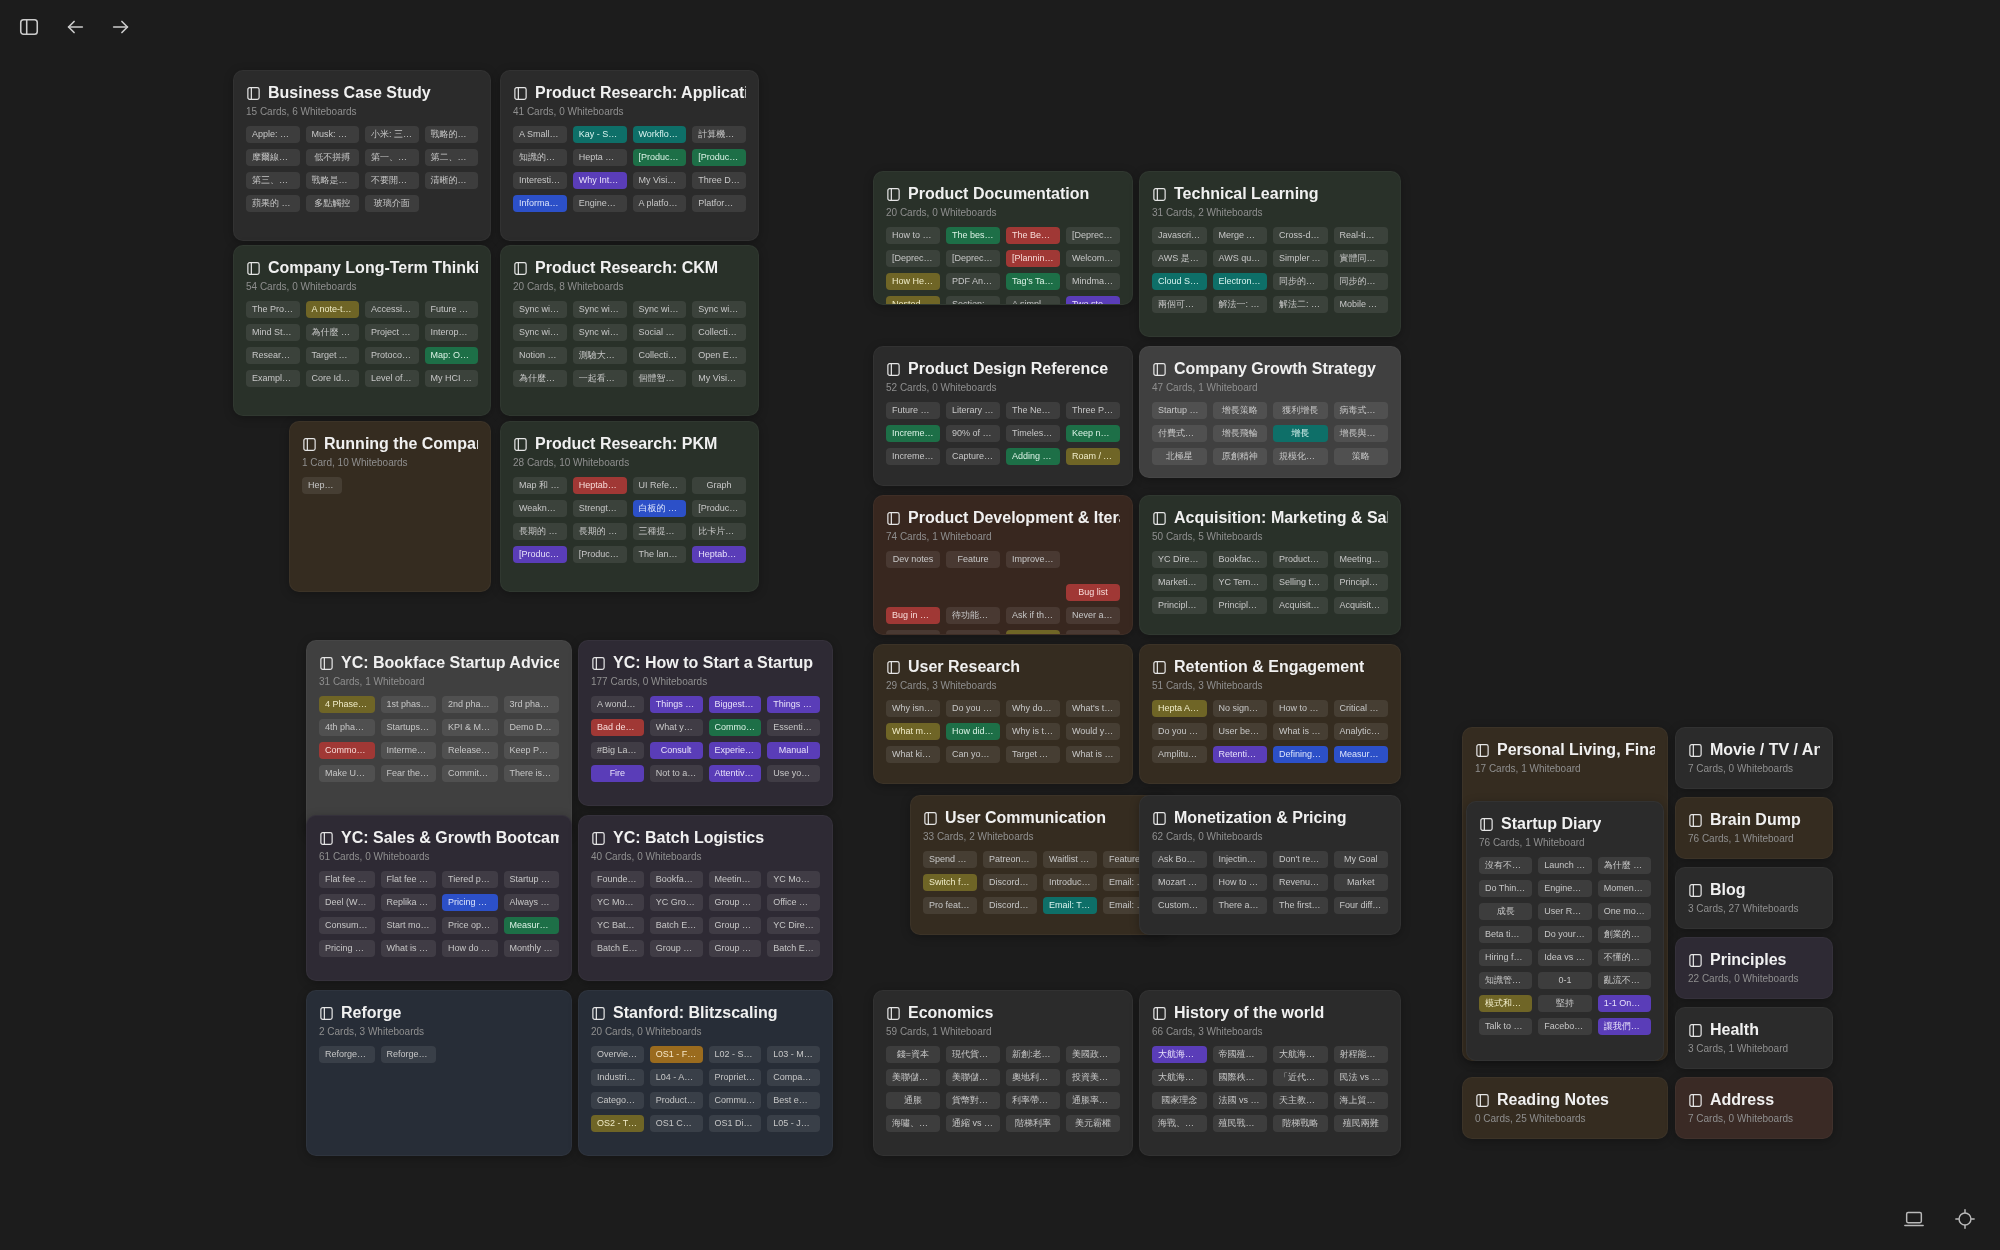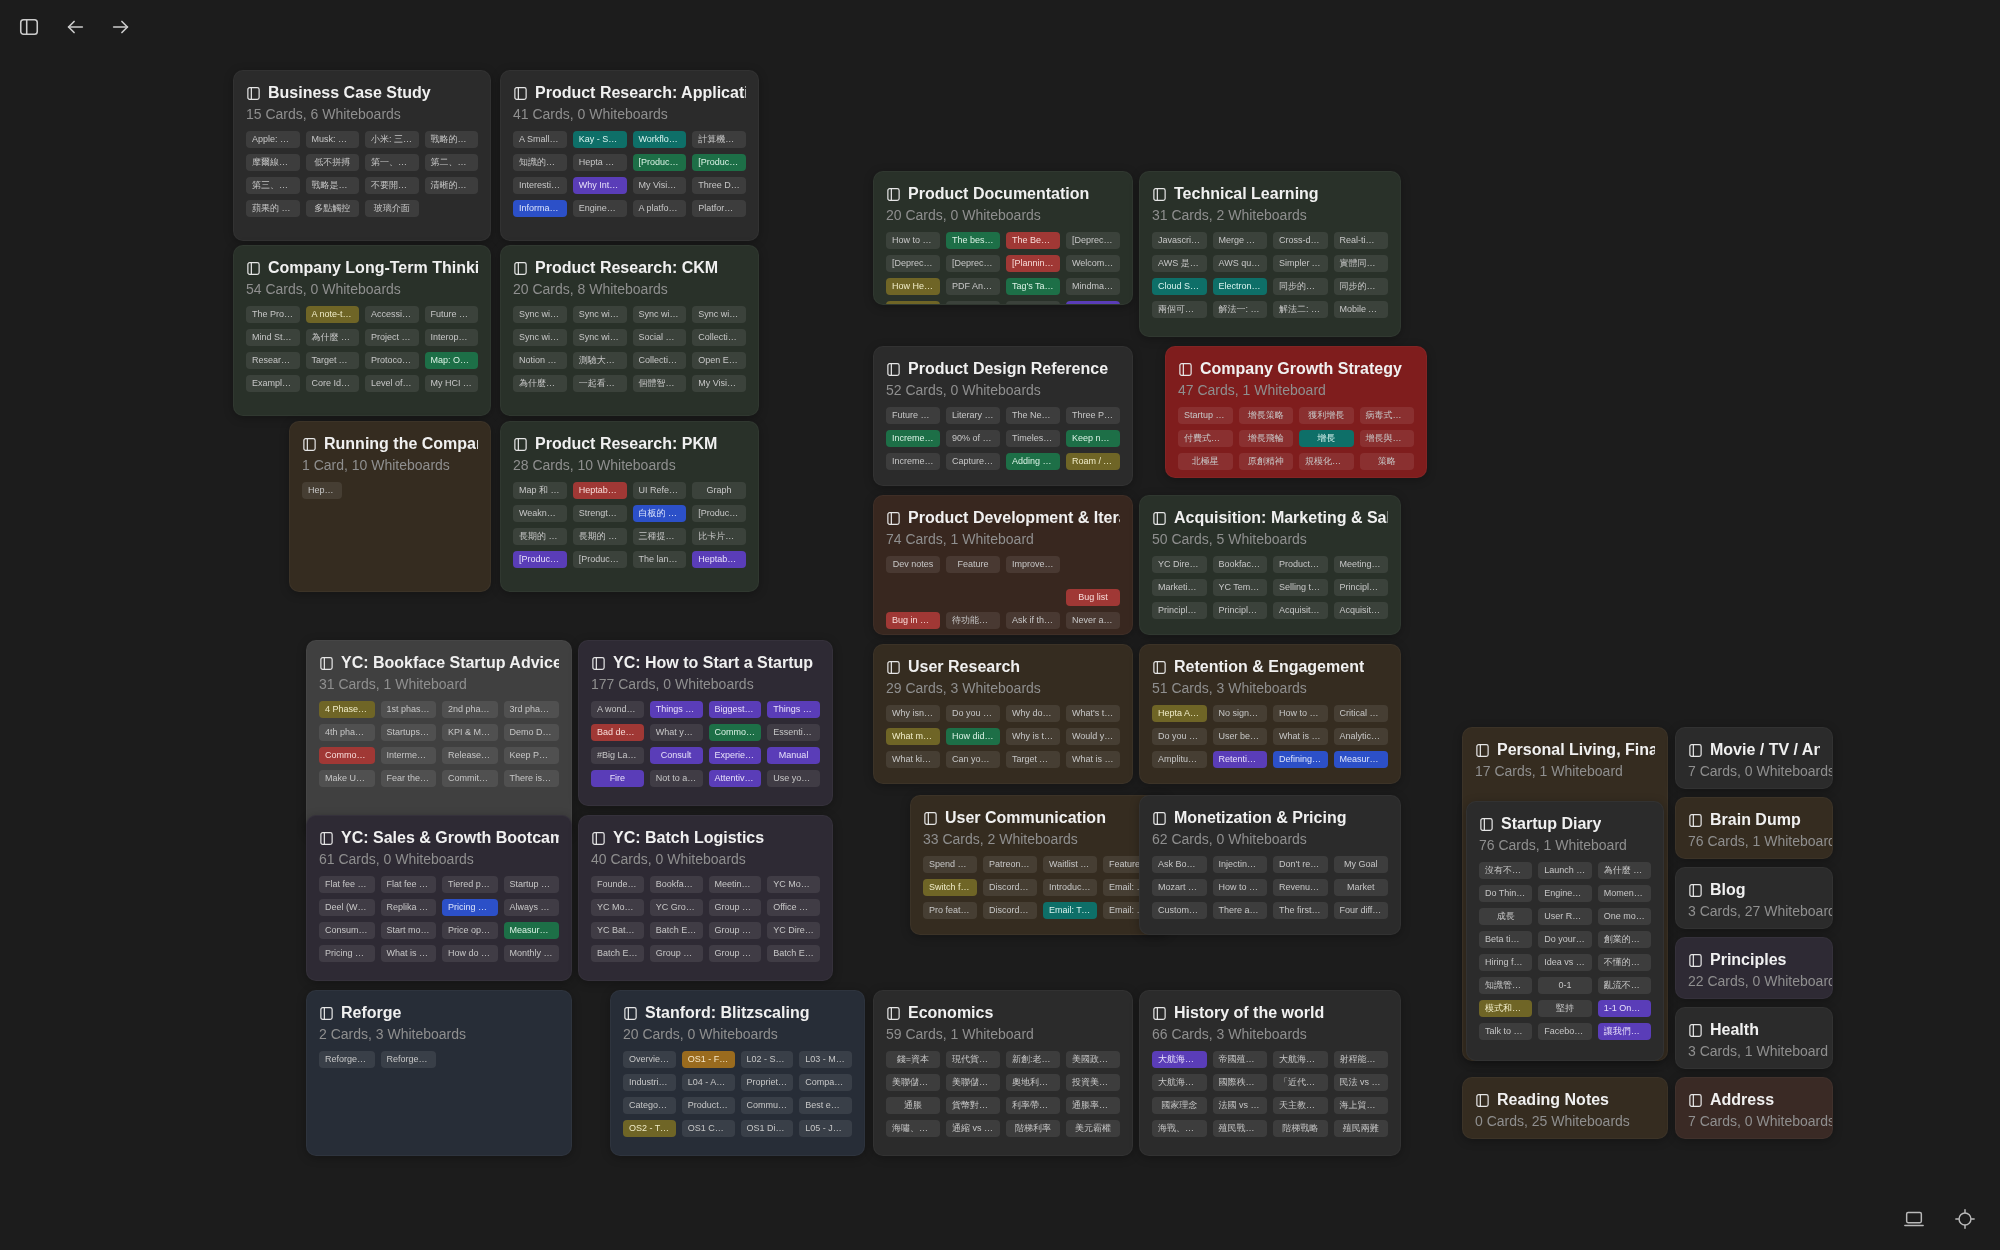--- a/index.html
+++ b/index.html
@@ -6,21 +6,21 @@
   body{width:2000px;height:1250px;overflow:hidden;font-family:"Liberation Sans",sans-serif;}
   .canvas{position:relative;width:2000px;height:1250px;background:#1c1c1c;}
   .toolbar{position:absolute;top:12px;left:14px;display:flex;align-items:center;gap:16px;z-index:60;}
   .tool-btn{background:transparent;border:none;padding:4px;color:#cbcbcb;cursor:pointer;display:flex;align-items:center;}
   .footer-tools{position:absolute;right:20px;bottom:16px;display:flex;gap:20px;align-items:center;z-index:60;}
   .group{position:absolute;border-radius:10px;padding:12px;box-sizing:border-box;
          border:1px solid rgba(255,255,255,0.035);box-shadow:0 2px 10px rgba(0,0,0,0.28);overflow:hidden;}
   .group-header{display:flex;align-items:center;gap:7px;min-height:20px;}
   .group-icon{display:flex;color:#e6e6e6;flex:0 0 auto;}
   .group-title{color:#f0f0f0;font-size:16px;font-weight:700;white-space:nowrap;overflow:hidden;}
-  .group-subtitle{color:#8f8f8f;font-size:14px;margin:3px 0 9px 0;white-space:nowrap;}
+  .group-subtitle{color:#8f8f8f;font-size:10px;margin:3px 0 9px 0;white-space:nowrap;}
   .chips{display:grid;gap:6px;}
   .chip{height:17px;line-height:17px;border-radius:4px;background:rgba(255,255,255,0.085);color:#c7c7c7;
         font-size:9px;padding:0 6px;text-align:center;white-space:nowrap;overflow:hidden;text-overflow:ellipsis;cursor:pointer;}
 </style>
 </head>
 <body>
 
 <div class="canvas">
 
   <div class="toolbar">
@@ -338,21 +338,21 @@
             </svg>
           </span>
           <span class="group-title">Reforge</span>
         </div>
         <div class="group-subtitle">2 Cards, 3 Whiteboards</div>
         <div class="chips" style="grid-template-columns: repeat(4, 1fr);">
           <div class="chip">Reforge Pro...</div>
           <div class="chip">Reforge We...</div>
         </div>
       </div>
-      <div class="group" style="left: 578px; top: 990px; width: 255px; height: 166px; background: rgb(39, 45, 55); margin-left: 32px;">
+      <div class="group" style="left: 578px; top: 990px; width: 255px; height: 166px; background: rgb(39, 45, 55);">
         <div class="group-header">
           <span class="group-icon">
             <svg width="15" height="15" viewBox="0 0 16 16" fill="none" stroke="currentColor" stroke-width="1.3" stroke-linecap="round">
               <rect x="2" y="1.8" width="12" height="12.4" rx="2"></rect>
               <line x1="5.7" y1="1.8" x2="5.7" y2="14.2"></line>
             </svg>
           </span>
           <span class="group-title">Stanford: Blitzscaling</span>
         </div>
         <div class="group-subtitle">20 Cards, 0 Whiteboards</div>
@@ -454,21 +454,21 @@
           <div class="chip" style="background: rgb(29, 111, 71); color: rgb(218, 242, 229);">Incremental ...</div>
           <div class="chip">90% of und...</div>
           <div class="chip">Timeless no...</div>
           <div class="chip" style="background: rgb(29, 111, 71); color: rgb(218, 242, 229);">Keep notes ...</div>
           <div class="chip">Incremental...</div>
           <div class="chip">Captured Id...</div>
           <div class="chip" style="background: rgb(29, 111, 71); color: rgb(218, 242, 229);">Adding new ...</div>
           <div class="chip" style="background: rgb(111, 101, 38); color: rgb(240, 236, 200);">Roam / Athe...</div>
         </div>
       </div>
-      <div class="group" style="left: 1139px; top: 346px; width: 262px; height: 132px; background: #7f1d1d; margin-left: 26px;">
+      <div class="group" style="left: 1139px; top: 346px; width: 262px; height: 132px; background: #404040;">
         <div class="group-header">
           <span class="group-icon">
             <svg width="15" height="15" viewBox="0 0 16 16" fill="none" stroke="currentColor" stroke-width="1.3" stroke-linecap="round">
               <rect x="2" y="1.8" width="12" height="12.4" rx="2"></rect>
               <line x1="5.7" y1="1.8" x2="5.7" y2="14.2"></line>
             </svg>
           </span>
           <span class="group-title">Company Growth Strategy</span>
         </div>
         <div class="group-subtitle">47 Cards, 1 Whiteboard</div>

